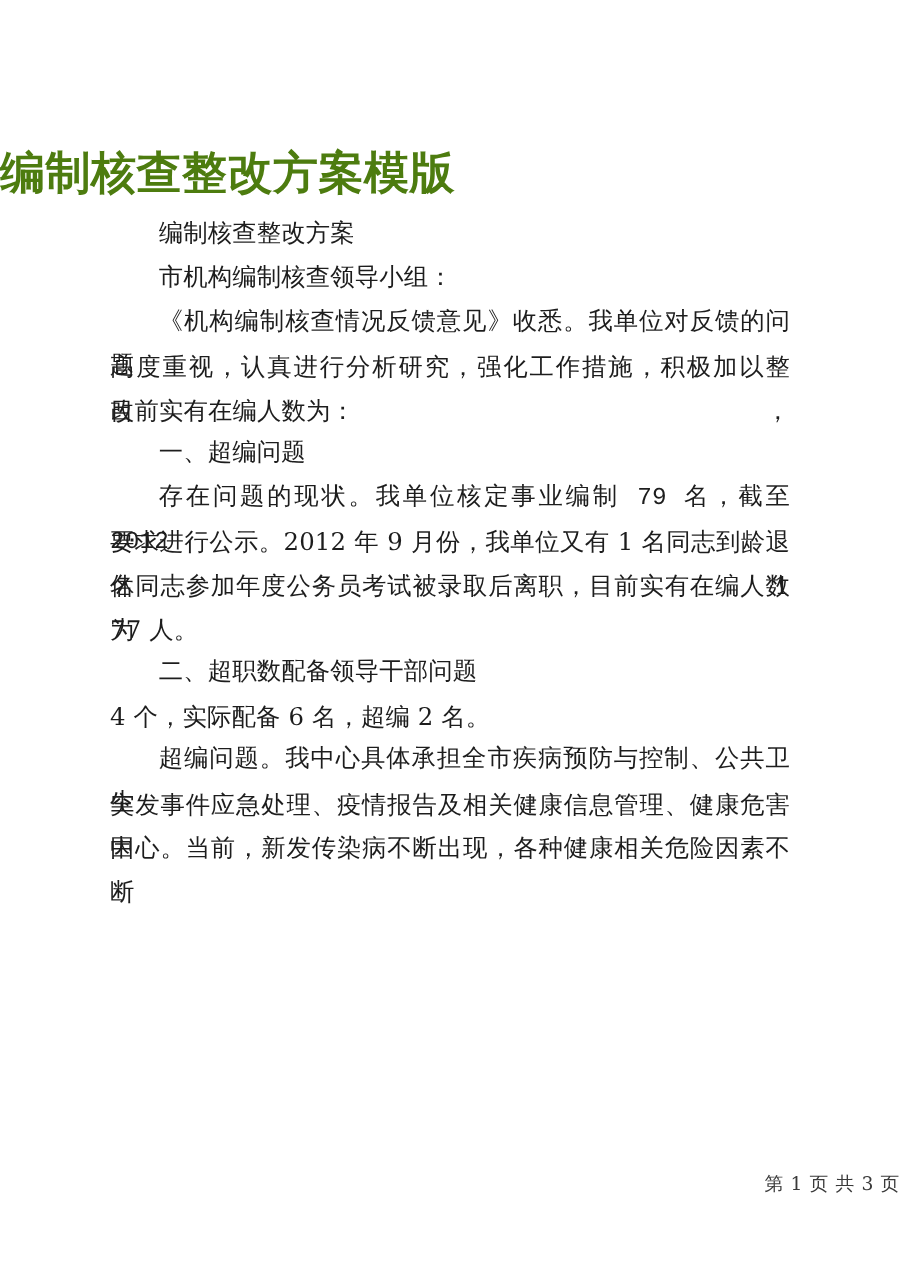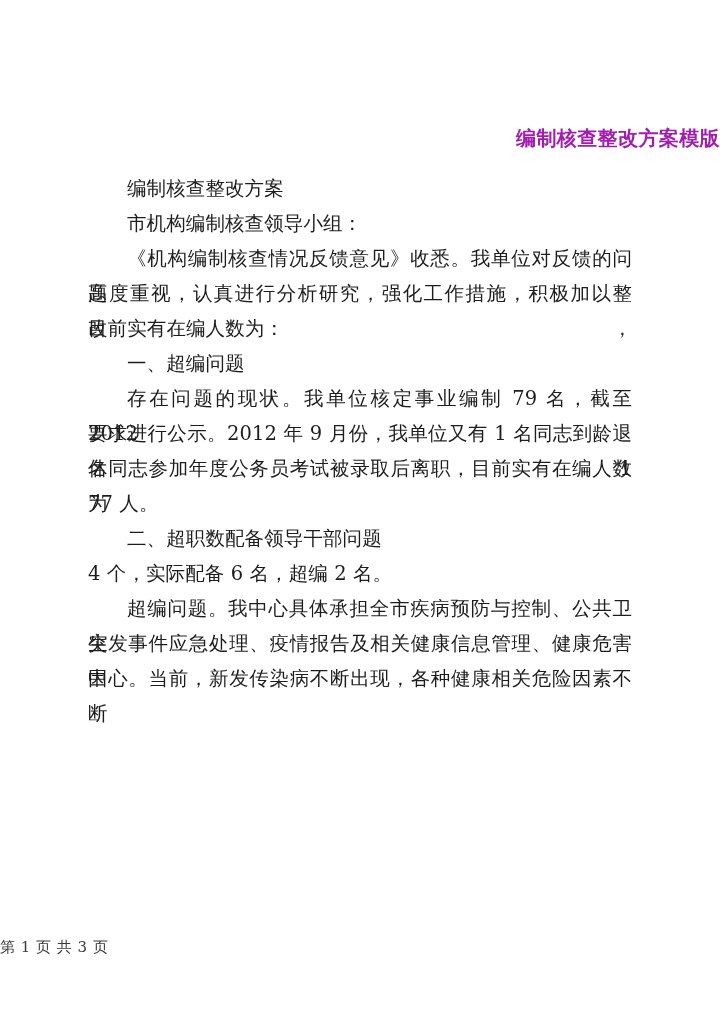--- a/index.html
+++ b/index.html
@@ -33,26 +33,26 @@
     width: 544px;
   }
 
   .doc-title {
     margin: 0;
     padding: 0;
     position: absolute;
     left: -88px;
     top: 121px;
     width: 720px;
-    text-align: right;
-    font-size: 20px;
+    text-align: left;
+    font-size: 36px;
     line-height: 34px;
     font-weight: bold;
     letter-spacing: 0.4px;
-    color: #a21caf;
+    color: #4d7c0f;
   }
 
   .body-block {
     position: absolute;
     left: 0;
     top: 171px;
     width: 544px;
   }
 
   .line {
@@ -66,28 +66,29 @@
 
   
   .line.justify {
     text-align: justify;
     text-align-last: justify;
     white-space: normal;
   }
 
   .line.indent {
     text-indent: 39px;
+    font-family: Liberation Mono, monospace;
   }
 
   .footer {
     position: absolute;
     left: 0;
     top: 937px;
     width: 720px;
-    text-align: left;
+    text-align: right;
     font-size: 15px;
     line-height: 20px;
     color: #3a3a3a;
     letter-spacing: 0.5px;
   }
 </style>
 </head>
 <body>
 
 <div class="page">

